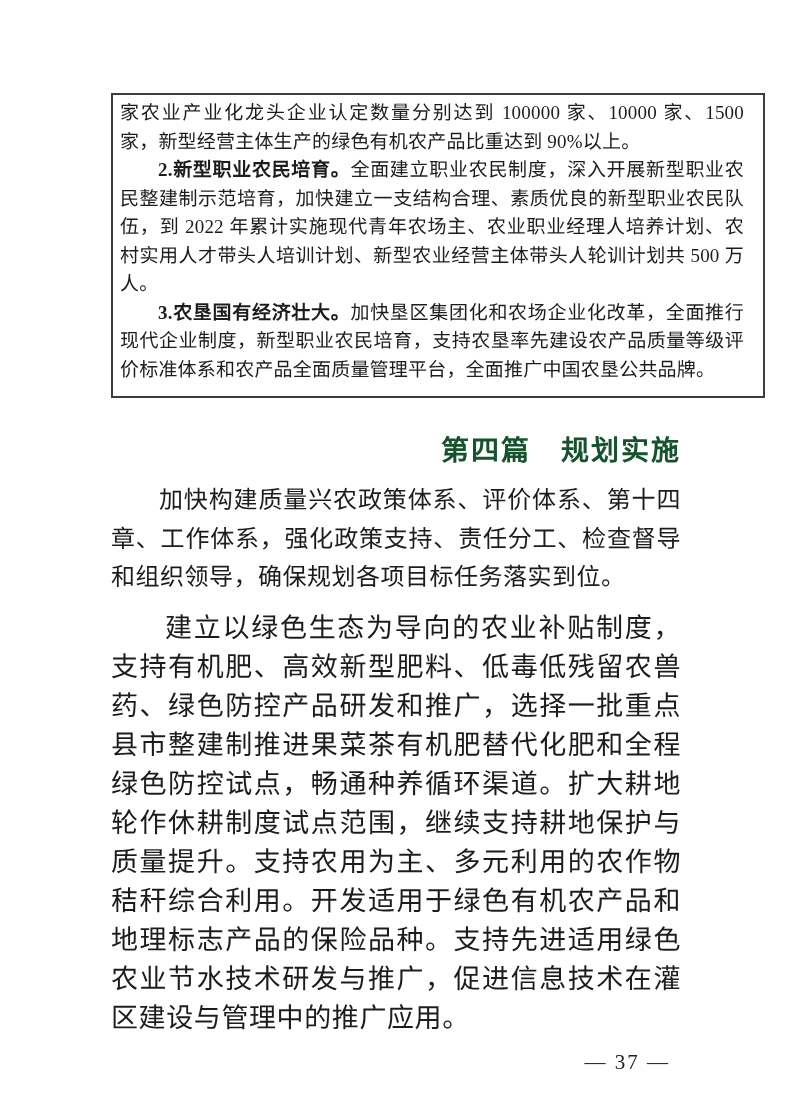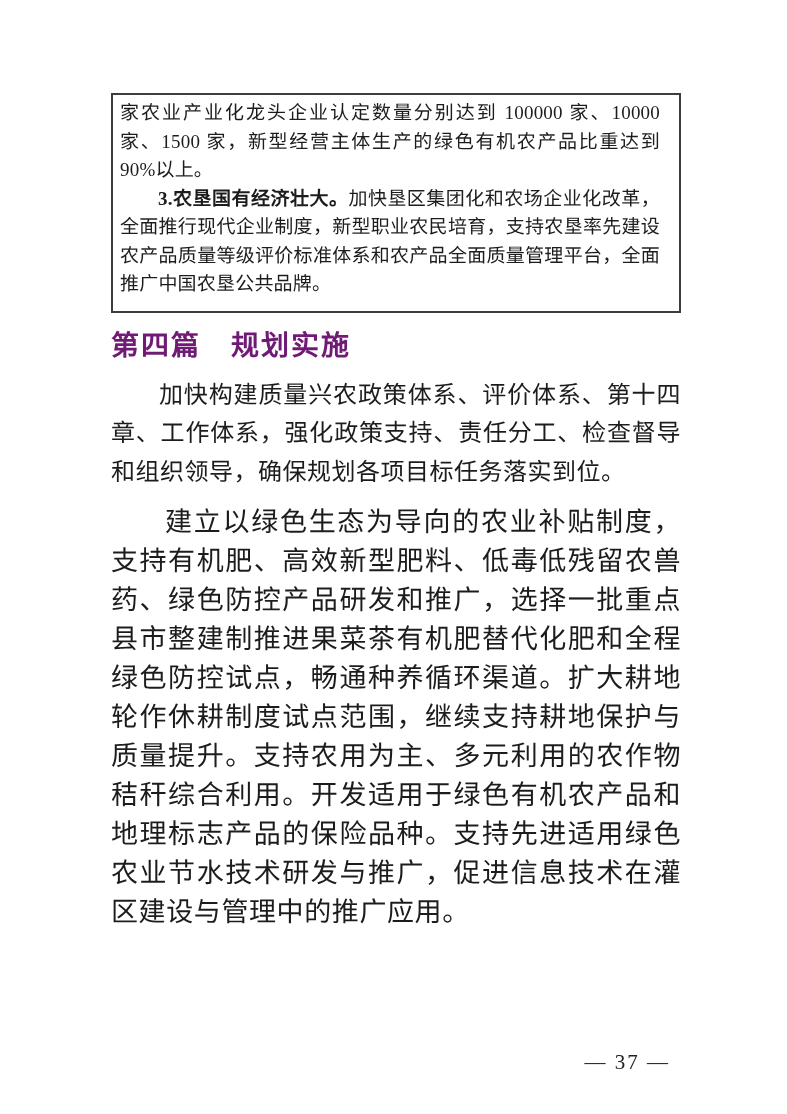--- a/index.html
+++ b/index.html
@@ -16,40 +16,40 @@
   .content {
     position: absolute;
     left: 111px;
     top: 93px;
     width: 570px;
   }
   
   .callout-box {
     border: 2px solid #3d3d3d;
     padding: 4px 19px 12px 7px;
-    width: 570px;
+    width: 654px;
   }
   .callout-box p {
     font-size: 19px;
     line-height: 28.5px;
     text-align: justify;
     letter-spacing: 0.2px;
   }
   .callout-box p.indent { text-indent: 2em; }
   .lead { font-weight: bold; }
   
   .part-title {
-    margin-top: 16px;
-    text-align: left;
+    margin-top: 36px;
+    text-align: right;
     font-family: "Liberation Sans", "DejaVu Sans", sans-serif;
     font-weight: bold;
     font-size: 28px;
     line-height: 34px;
     letter-spacing: 2px;
-    color: #701a75;
+    color: #14532d;
   }
   
   .part-intro {
     margin-top: 13px;
     font-size: 24px;
     line-height: 38.5px;
     text-align: justify;
     text-indent: 2em;
     letter-spacing: 0.5px;
   }
@@ -96,20 +96,21 @@
   }
 </style>
 </head>
 <body>
 
 <div class="page">
   <div class="content">
 
     <div class="callout-box">
       <p><span class="lead"></span><span>家农业产业化龙头企业认定数量分别达到 100000 家、10000 家、1500 家，新型经营主体生产的绿色有机农产品比重达到 90%以上。</span></p>
+      <p class="indent"><span class="lead">2.新型职业农民培育。</span><span>全面建立职业农民制度，深入开展新型职业农民整建制示范培育，加快建立一支结构合理、素质优良的新型职业农民队伍，到 2022 年累计实施现代青年农场主、农业职业经理人培养计划、农村实用人才带头人培训计划、新型农业经营主体带头人轮训计划共 500 万人。</span></p>
       <p class="indent"><span class="lead">3.农垦国有经济壮大。</span><span>加快垦区集团化和农场企业化改革，全面推行现代企业制度，新型职业农民培育，支持农垦率先建设农产品质量等级评价标准体系和农产品全面质量管理平台，全面推广中国农垦公共品牌。</span></p>
     </div>
 
     <h1 class="part-title">第四篇　规划实施</h1>
 
     <p class="part-intro">加快构建质量兴农政策体系、评价体系、第十四章、工作体系，强化政策支持、责任分工、检查督导和组织领导，确保规划各项目标任务落实到位。</p>
 
 
 
     <p class="section-body">建立以绿色生态为导向的农业补贴制度，支持有机肥、高效新型肥料、低毒低残留农兽药、绿色防控产品研发和推广，选择一批重点县市整建制推进果菜茶有机肥替代化肥和全程绿色防控试点，畅通种养循环渠道。扩大耕地轮作休耕制度试点范围，继续支持耕地保护与质量提升。支持农用为主、多元利用的农作物秸秆综合利用。开发适用于绿色有机农产品和地理标志产品的保险品种。支持先进适用绿色农业节水技术研发与推广，促进信息技术在灌区建设与管理中的推广应用。</p>

